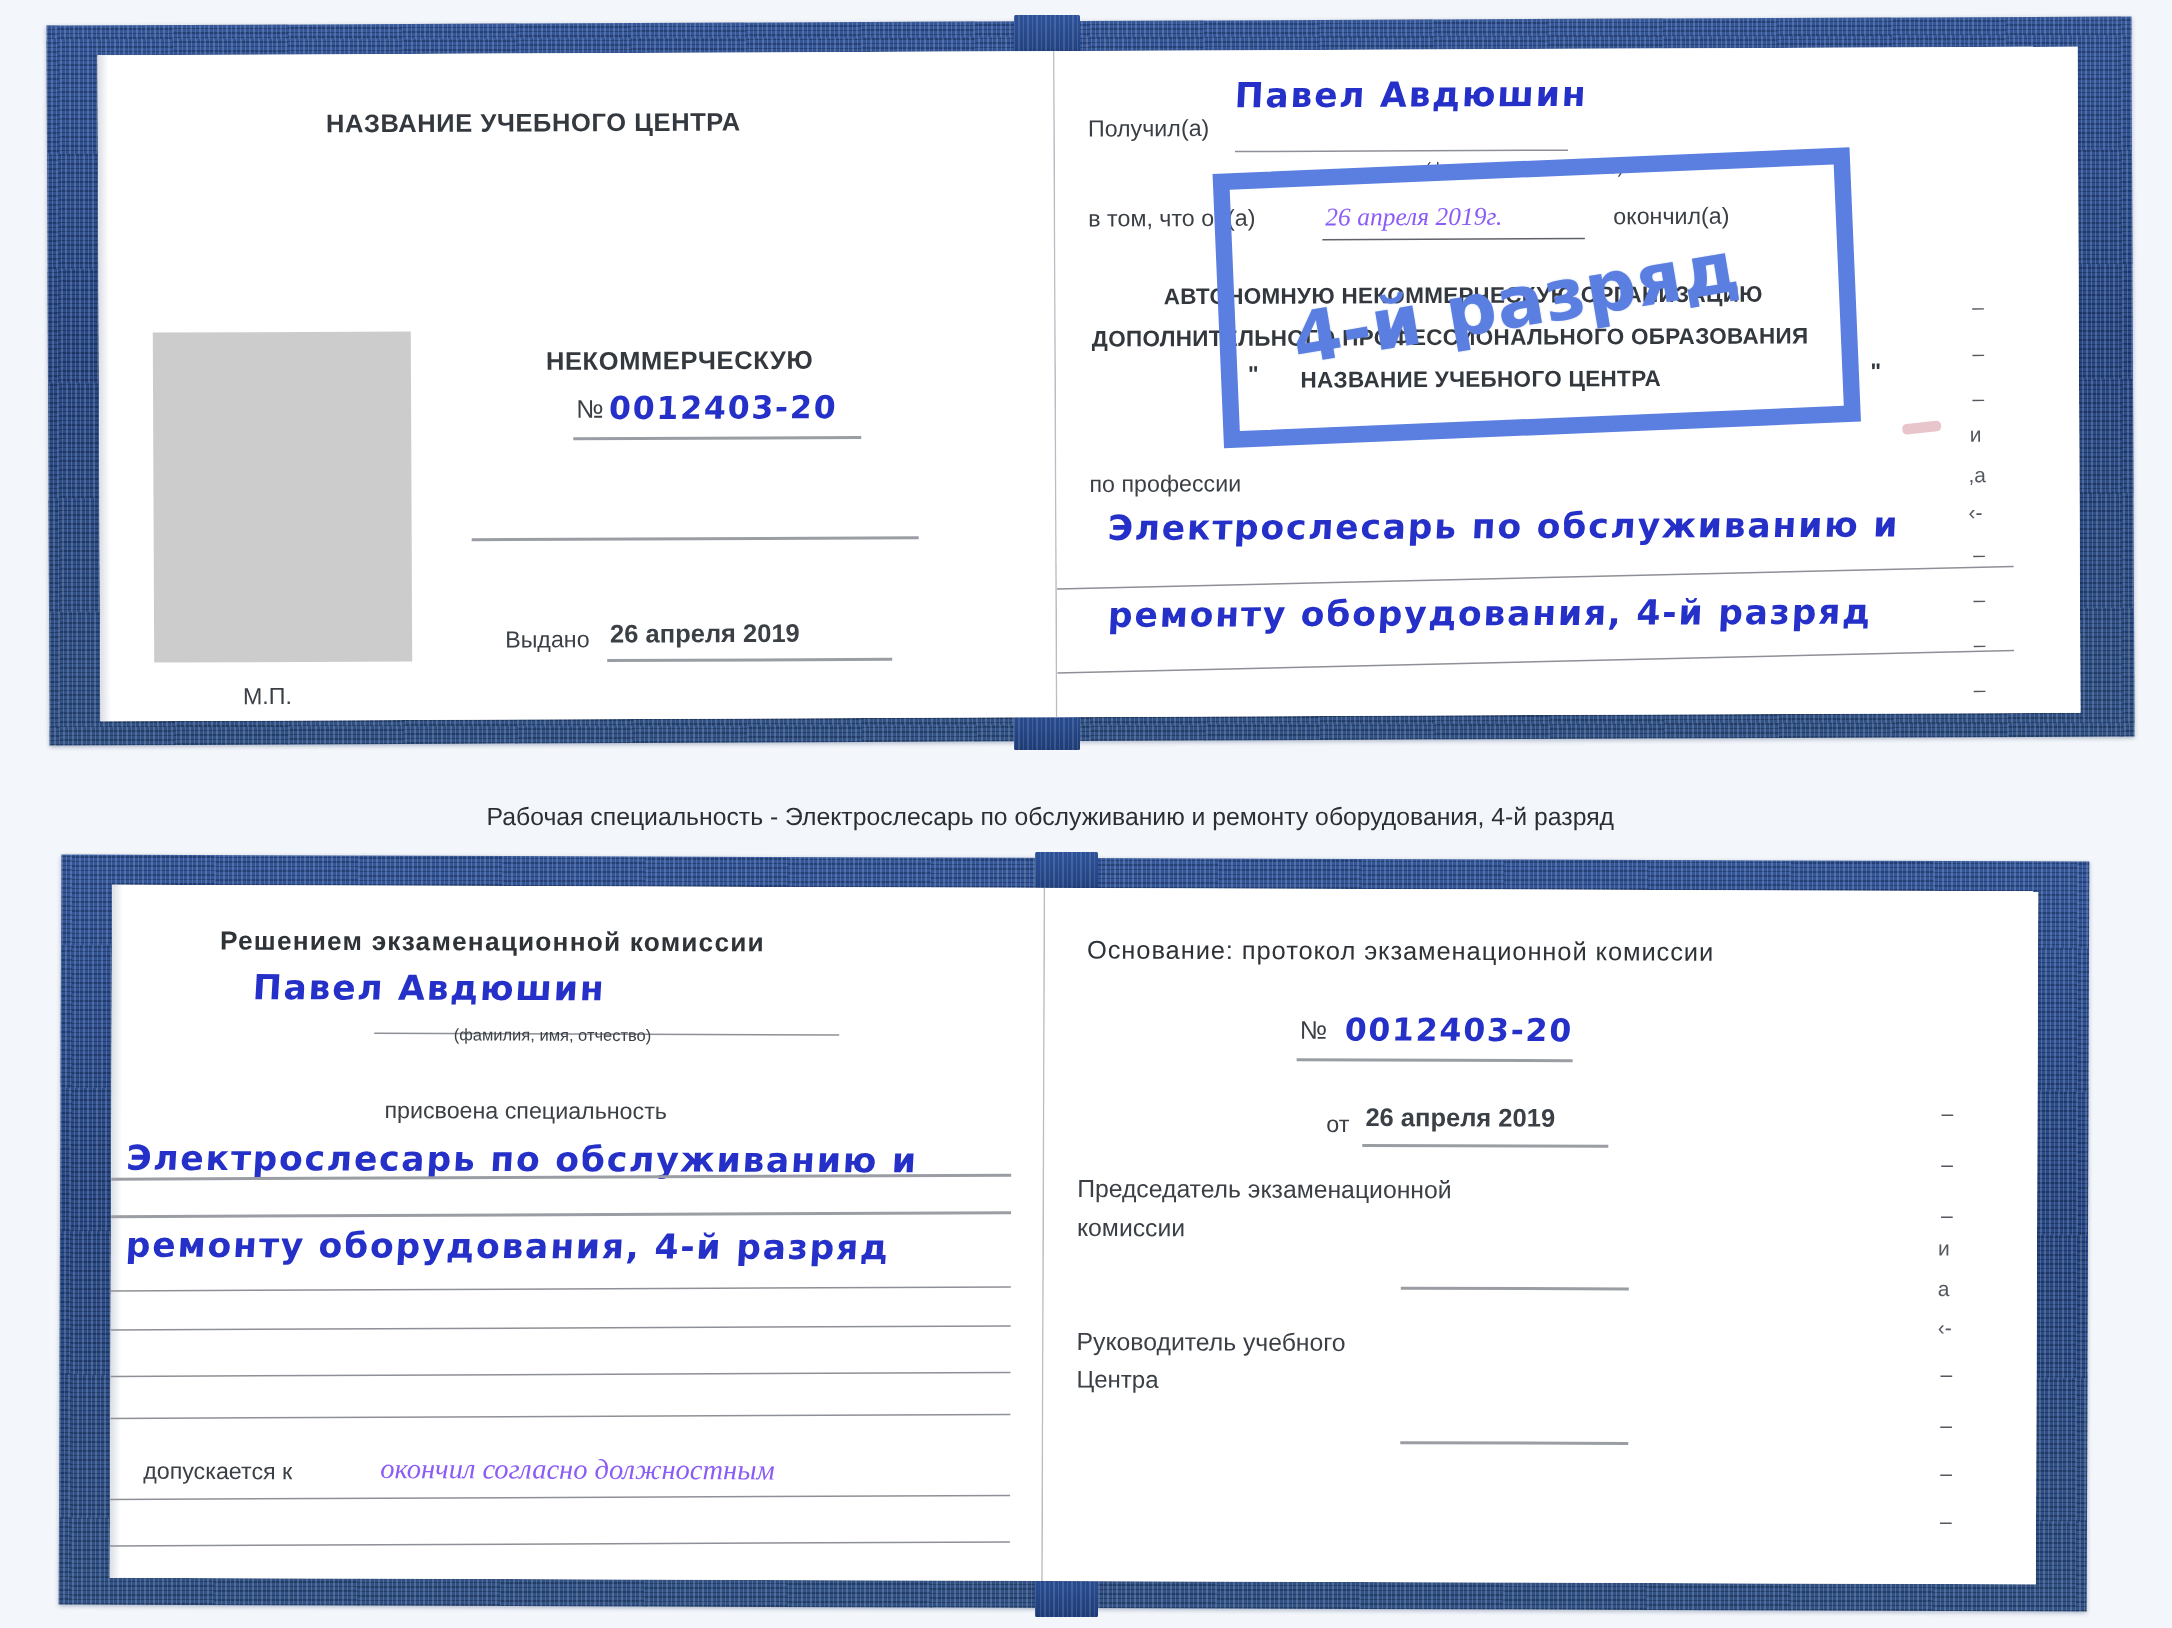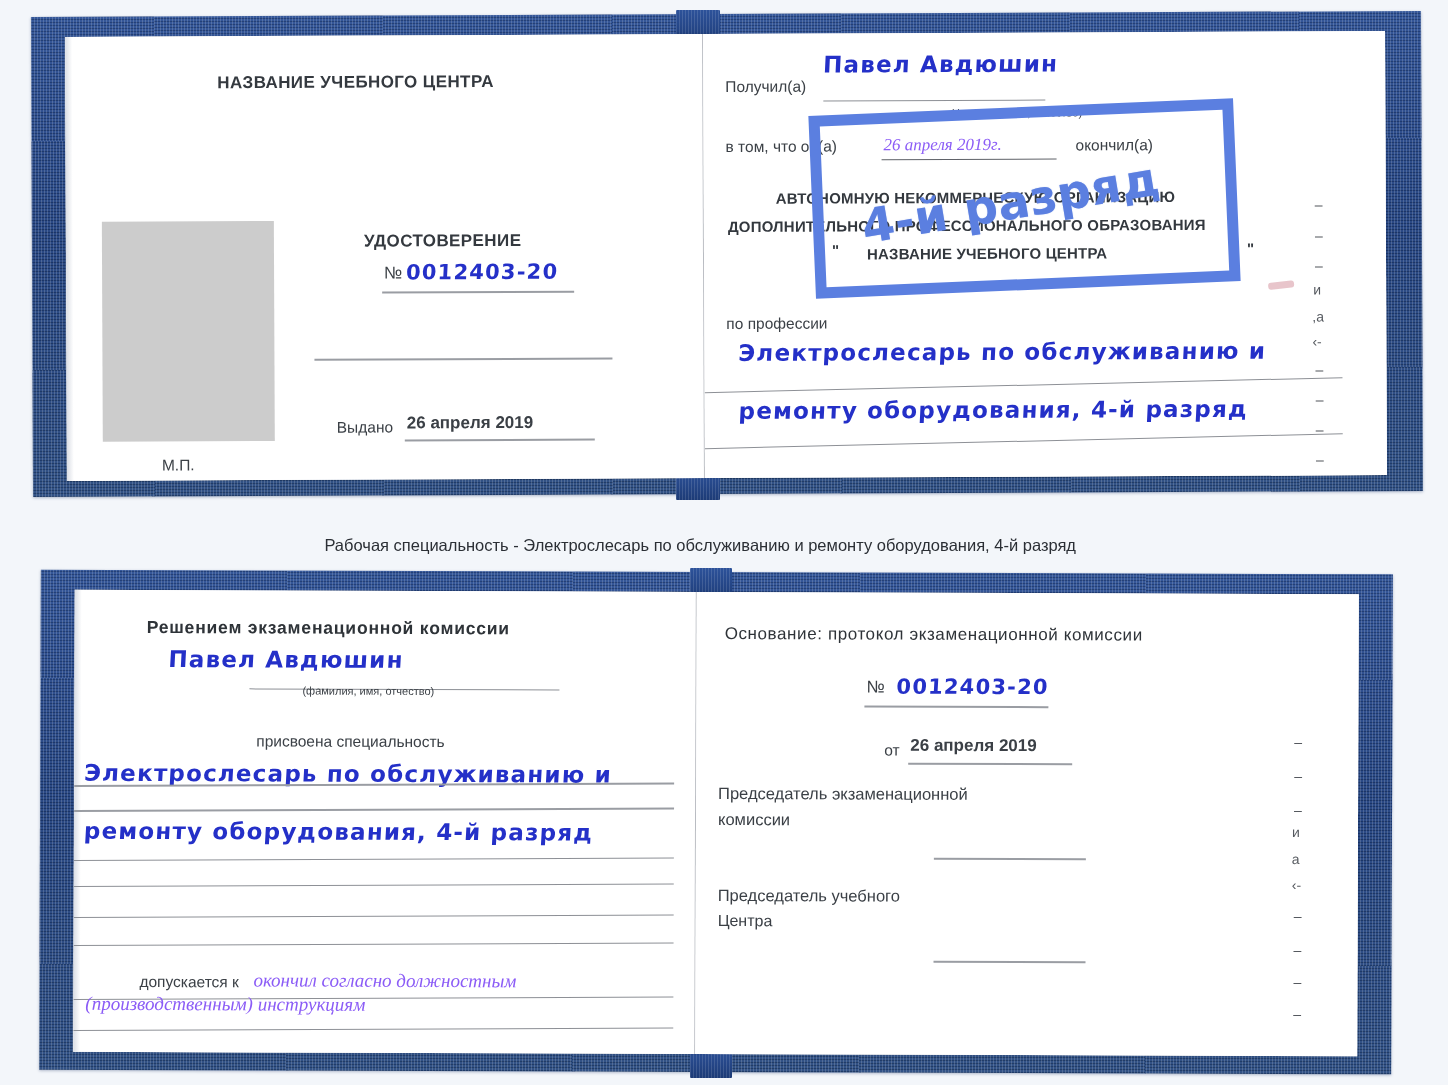--- a/index.html
+++ b/index.html
@@ -156,21 +156,21 @@
 
   <div class="pages" style="left:66px; top:34px; width:1320px; height:444px; transform:rotate(-0.25deg);">
 
     <div class="page left" style="width:638px;">
       <div class="page-edge-shadow"></div>
 
       <div class="pr ttl" style="left:152px; top:37px;">НАЗВАНИЕ УЧЕБНОГО ЦЕНТРА</div>
 
       <div class="photo-box" style="left:36px; top:185px; width:172px; height:220px;"></div>
 
-      <div class="pr ttl" style="left:298px; top:196px;">УДОСТОВЕРЕНИЕ</div>
+      <div class="pr ttl" style="left:298px; top:196px;">НЕКОММЕРЧЕСКУЮ</div>
 
       <div class="pr typed" style="left:318px; top:228px; font-weight:400;">№</div>
       <div class="hand" style="left:340px; top:225px; font-size:21px;">0012403-20</div>
       <div class="rule thick" style="left:316px; top:256px; width:192px;"></div>
 
       <div class="rule thick" style="left:248px; top:323px; width:298px;"></div>
 
       <div class="pr lbl" style="left:270px; top:383px;text-align:right;">Выдано</div>
       <div class="pr typed" style="left:340px; top:378px;">26 апреля 2019</div>
       <div class="rule thick" style="left:338px; top:404px; width:190px;"></div>
@@ -243,44 +243,43 @@
       <div class="hand" style="left:10px; top:170px; font-size:23px;">Электрослесарь по обслуживанию и</div>
       <div class="rule thick" style="left:0px; top:193px; width:600px; transform:rotate(-0.45deg);"></div>
       <div class="rule thick" style="left:0px; top:218px; width:600px; transform:rotate(-0.45deg);"></div>
 
       <div class="hand" style="left:10px; top:228px; font-size:23px;">ремонту оборудования, 4-й разряд</div>
       <div class="rule" style="left:0px; top:268px; width:600px; transform:rotate(-0.45deg);"></div>
       <div class="rule" style="left:0px; top:294px; width:600px; transform:rotate(-0.45deg);"></div>
       <div class="rule" style="left:0px; top:325px; width:600px; transform:rotate(-0.45deg);"></div>
       <div class="rule" style="left:0px; top:353px; width:600px; transform:rotate(-0.45deg);"></div>
 
-      <div class="pr lbl" style="left:22px; top:383px;margin-left:44px;">допускается к</div>
+      <div class="pr lbl" style="left:22px; top:383px;">допускается к</div>
       <div class="ital" style="left:180px; top:379px; font-size:19px;">окончил согласно должностным</div>
       <div class="rule" style="left:0px; top:407px; width:600px; transform:rotate(-0.45deg);"></div>
-      <div class="ital" style="left:12px; top:403px; font-size:19px;">(производственным) инструкциям</div>
       <div class="rule" style="left:0px; top:438px; width:600px; transform:rotate(-0.45deg);"></div>
     </div>
 
     <div class="page right" style="width:662px;">
 
       <div class="pr ttl2" style="left:28px; top:32px; font-weight:400; font-size:17px; letter-spacing:.6px;">Основание: протокол экзаменационной комиссии</div>
 
       <div class="pr typed" style="left:170px; top:85px; font-weight:400;">№</div>
       <div class="hand" style="left:200px; top:82px; font-size:21px;">0012403-20</div>
       <div class="rule thick" style="left:168px; top:113px; width:184px;"></div>
 
       <div class="pr lbl" style="left:188px; top:149px;">от</div>
       <div class="pr typed" style="left:214px; top:143px;">26 апреля 2019</div>
       <div class="rule thick" style="left:212px; top:170px; width:164px;"></div>
 
       <div class="pr lbl" style="left:22px; top:192px; font-size:16.5px;">Председатель экзаменационной</div>
       <div class="pr lbl" style="left:22px; top:218px; font-size:16.5px;">комиссии</div>
       <div class="rule thick" style="left:238px; top:265px; width:152px;"></div>
 
-      <div class="pr lbl" style="left:22px; top:294px; font-size:16.5px;">Председатель учебного</div>
+      <div class="pr lbl" style="left:22px; top:294px; font-size:16.5px;">Руководитель учебного</div>
       <div class="pr lbl" style="left:22px; top:320px; font-size:16px;">Центра</div>
       <div class="rule thick" style="left:238px; top:368px; width:152px;"></div>
 
       <div class="ghost" style="left:598px; top:140px;">–</div>
       <div class="ghost" style="left:598px; top:174px;">–</div>
       <div class="ghost" style="left:598px; top:208px;">–</div>
       <div class="ghost" style="left:596px; top:230px;">и</div>
       <div class="ghost" style="left:596px; top:257px;">а</div>
       <div class="ghost" style="left:596px; top:283px;">‹-</div>
       <div class="ghost" style="left:598px; top:314px;">–</div>

